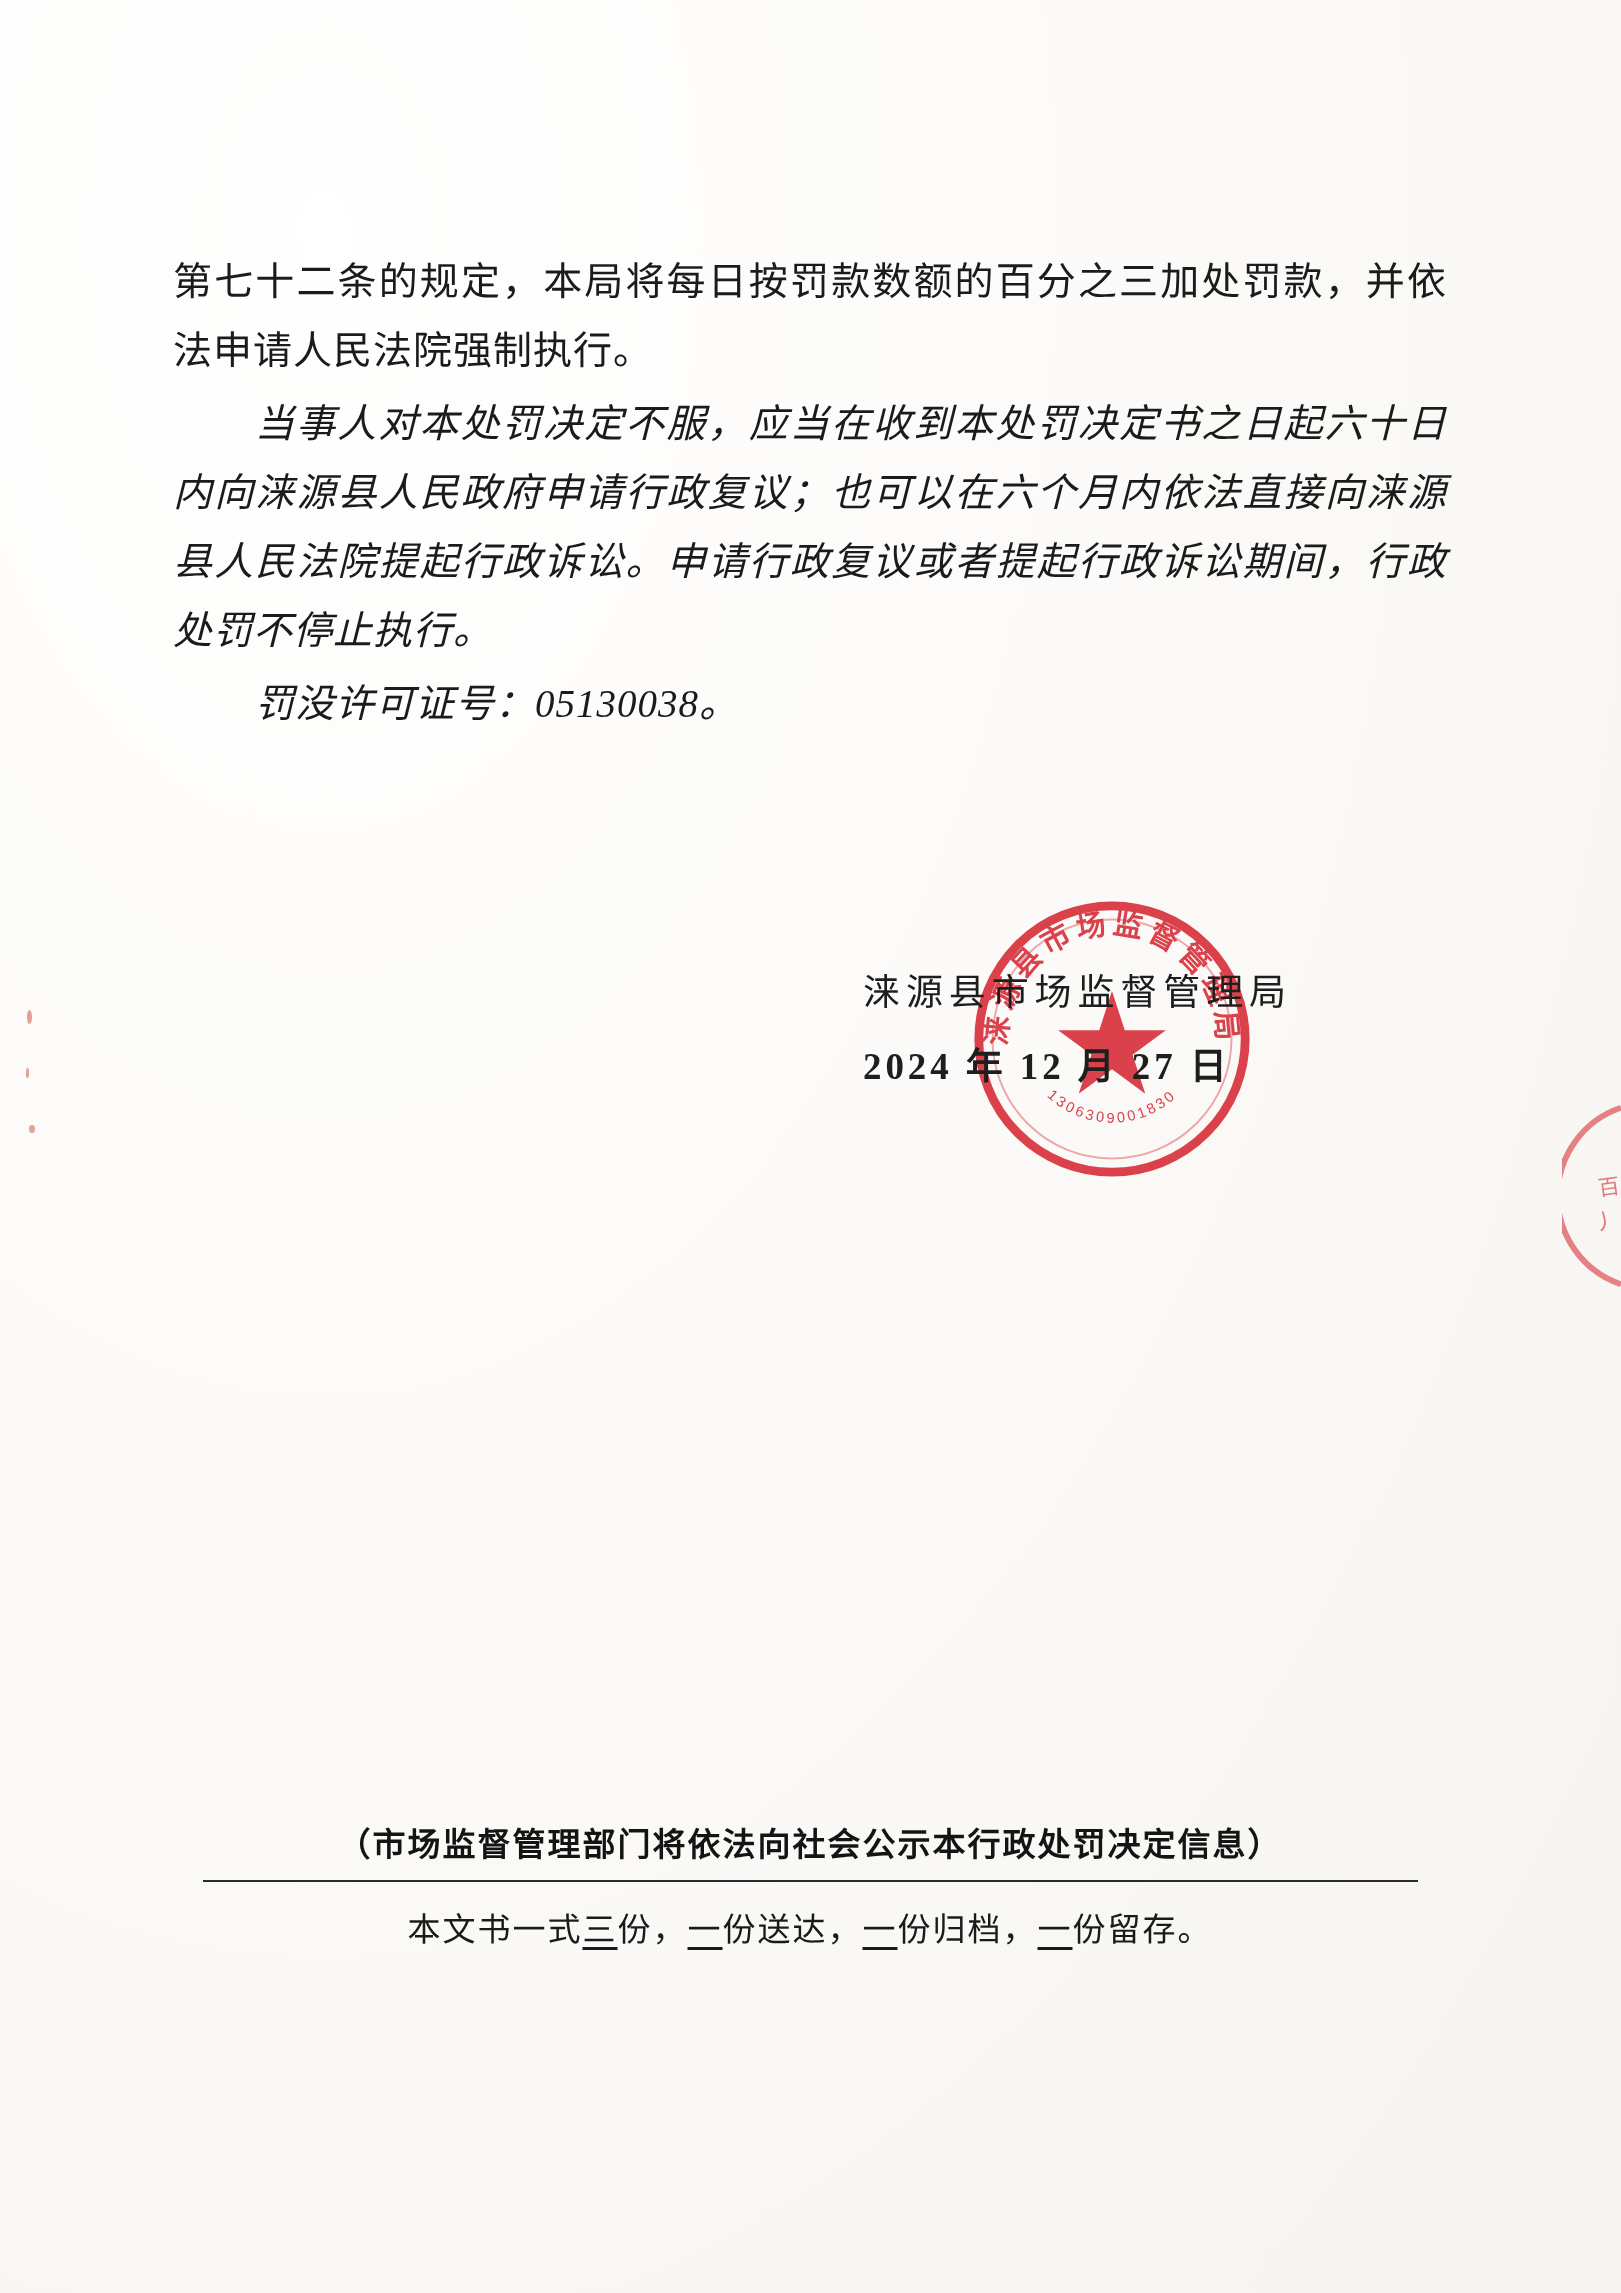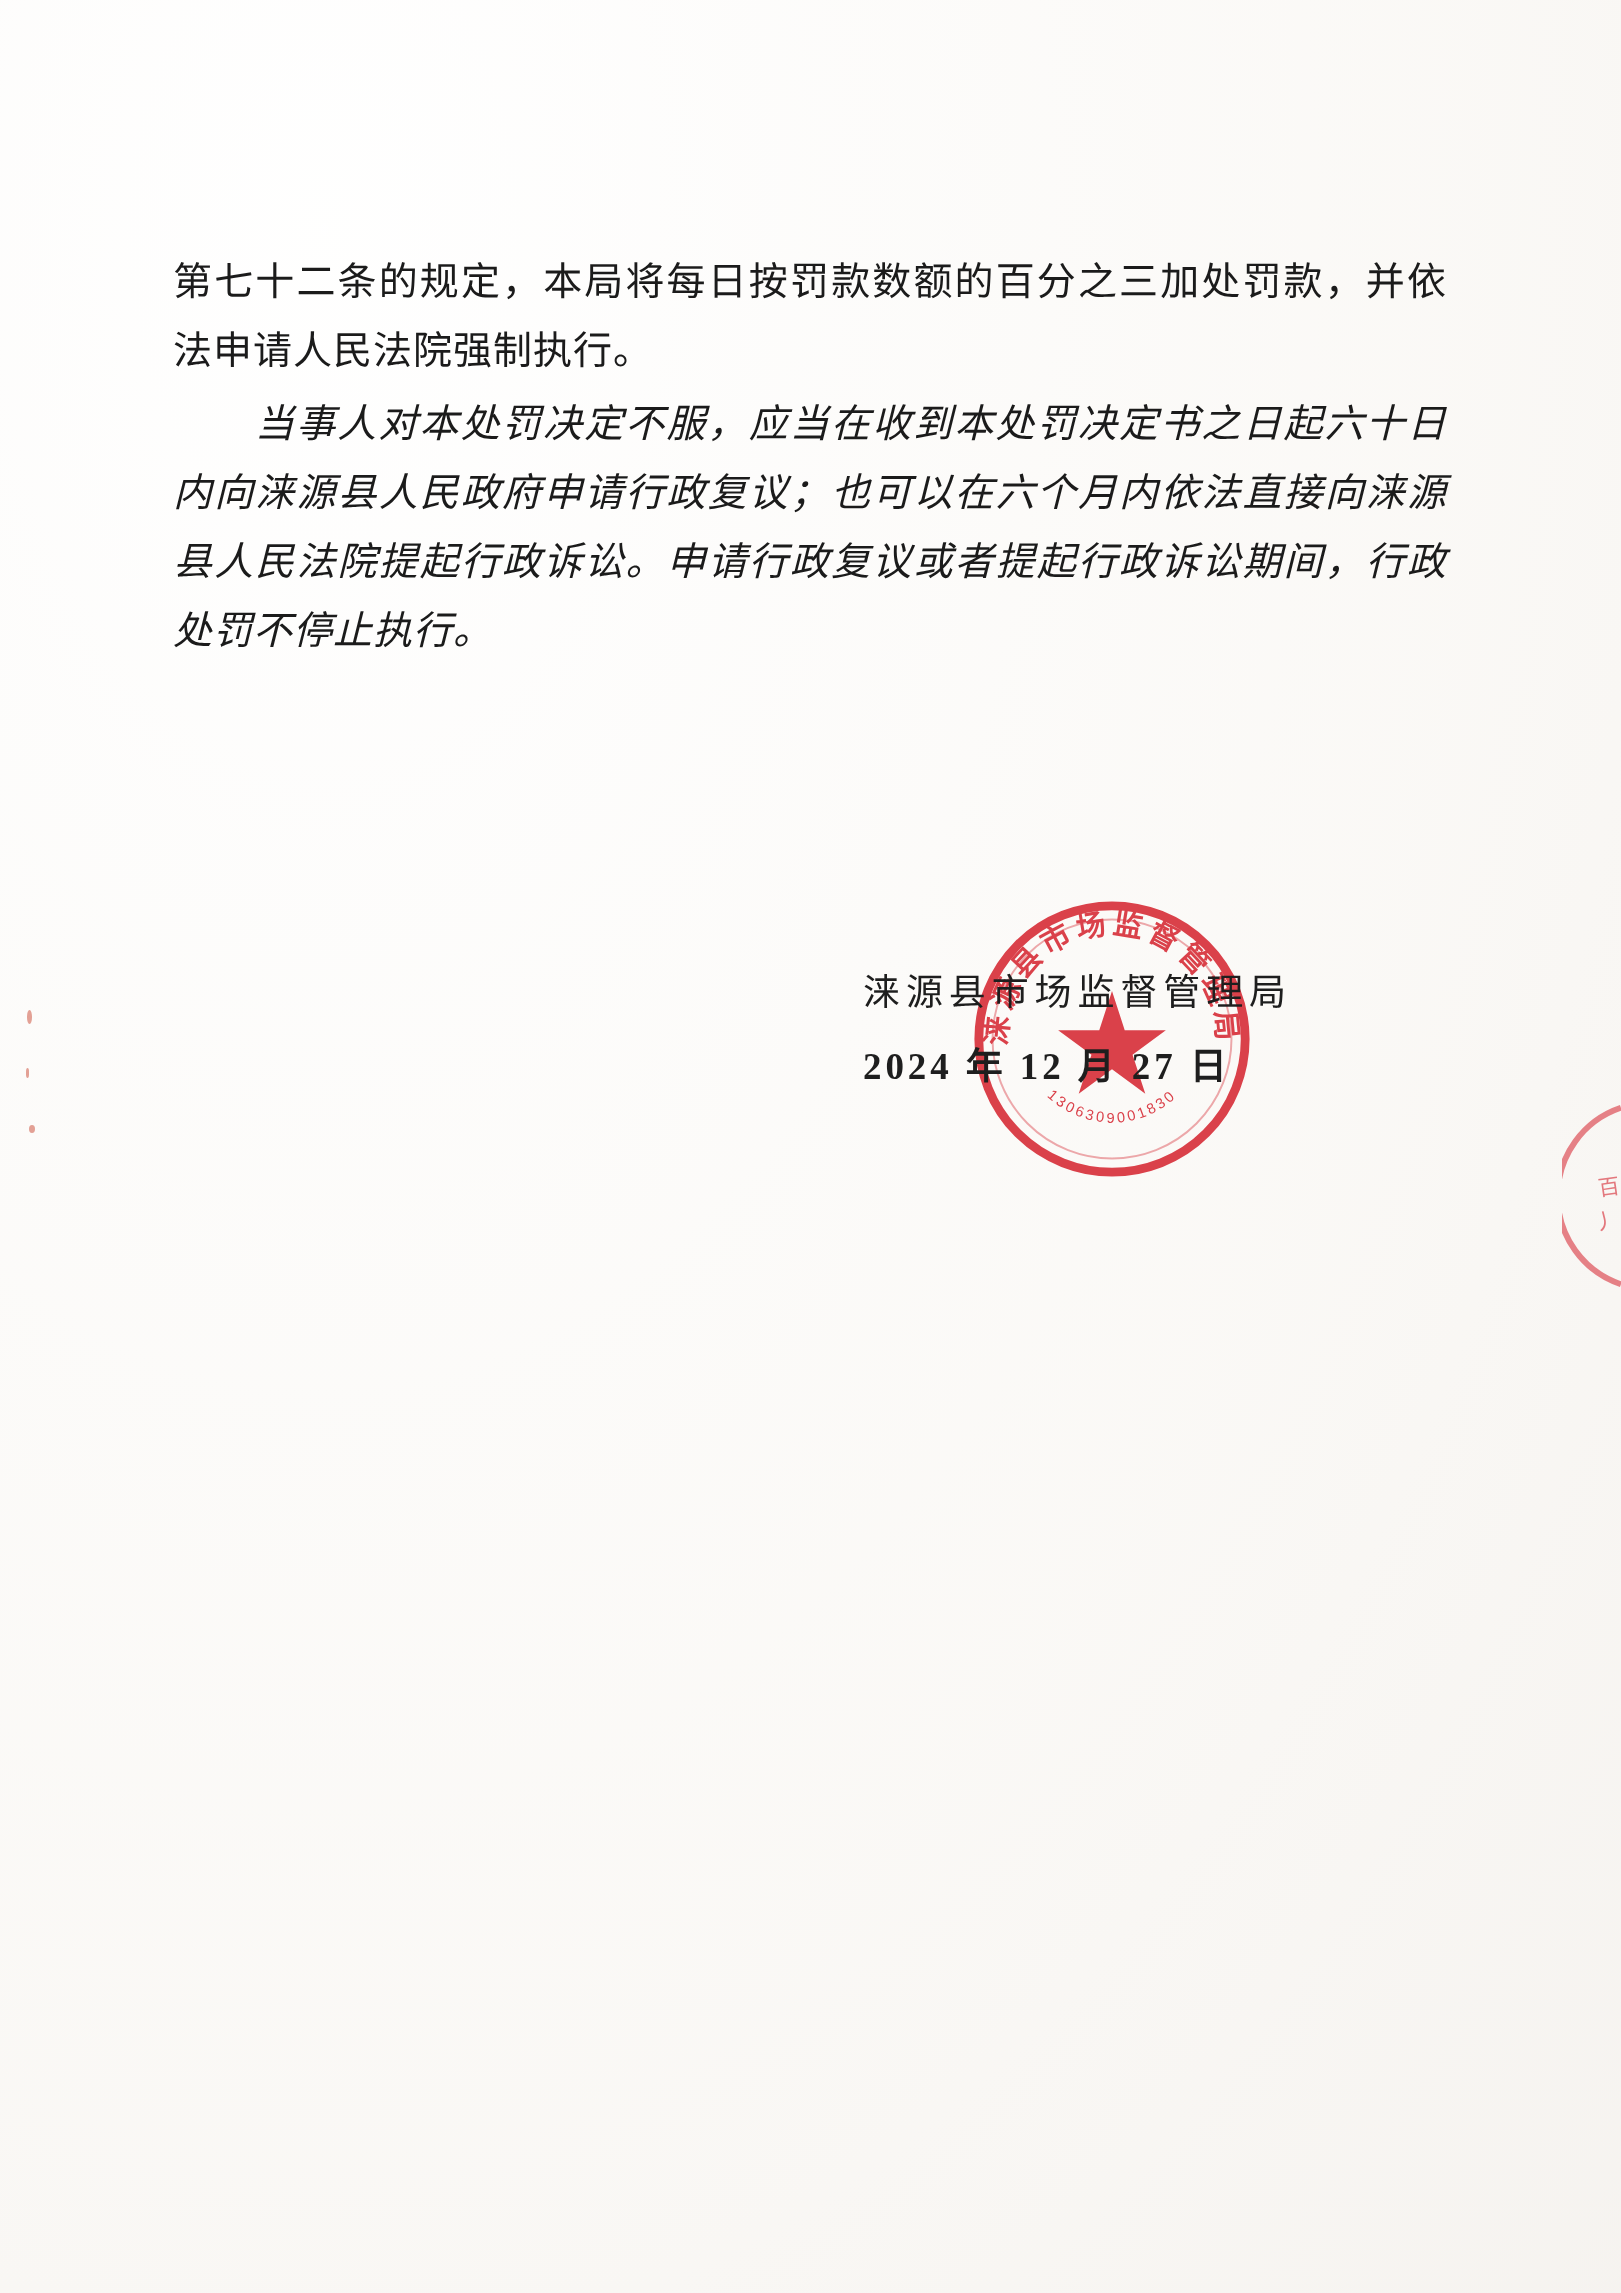--- a/index.html
+++ b/index.html
@@ -127,20 +127,21 @@
 
 <div class="page">
 
   <div class="speck" style="left:27.4px; top:1010px; width:4.9px; height:13.7px;"></div>
   <div class="speck" style="left:25.5px; top:1068px; width:3.9px; height:9.8px;"></div>
   <div class="speck" style="left:29px; top:1125px; width:5.9px; height:7.8px;"></div>
 
   <div class="content">
     <p class="para">第七十二条的规定，本局将每日按罚款数额的百分之三加处罚款，并依法申请人民法院强制执行。</p>
     <p class="para indent">当事人对本处罚决定不服，应当在收到本处罚决定书之日起六十日内向涞源县人民政府申请行政复议；也可以在六个月内依法直接向涞源县人民法院提起行政诉讼。申请行政复议或者提起行政诉讼期间，行政处罚不停止执行。</p>
+    <p class="para indent">罚没许可证号：05130038。</p>
   </div>
 
   <div class="seal">
     <svg width="284" height="284" viewBox="0 0 290 290" xmlns="http://www.w3.org/2000/svg">
       <circle cx="145" cy="145" r="136" fill="none" stroke="#d8323c" stroke-width="9"></circle>
       <circle cx="145" cy="145" r="122" fill="none" stroke="#d8323c" stroke-width="2" opacity="0.45"></circle>
       <path id="sealTop" d="M 38 145 A 107 107 0 0 1 252 145" fill="none"></path>
       <text font-family="'Liberation Serif', serif" font-size="30" font-weight="bold" fill="#d8323c" letter-spacing="5">
         <textPath href="#sealTop" startOffset="50%" text-anchor="middle">涞源县市场监督管理局</textPath>
       </text>
@@ -158,15 +159,22 @@
       <text x="38" y="100" font-family="'Liberation Serif', serif" font-size="22" fill="#d8323c" opacity="0.8" transform="rotate(-8 38 100)">百</text>
       <text x="34" y="136" font-family="'Liberation Serif', serif" font-size="22" fill="#d8323c" opacity="0.8" transform="rotate(-14 34 136)">丿</text>
     </svg>
   </div>
 
   <div class="signature">
     <div class="line1">涞源县市场监督管理局</div>
     <div class="line2">2024 年 12 月 27 日</div>
   </div>
 
+  <div class="footer">
+    <div class="footer-note">（市场监督管理部门将依法向社会公示本行政处罚决定信息）</div>
+    <hr class="footer-rule">
+    <div class="footer-copies">
+      <span>本文书一式</span><span class="u">三</span><span>份，</span><span class="u">一</span><span>份送达，</span><span class="u">一</span><span>份归档，</span><span class="u">一</span><span>份留存。</span>
+    </div>
+  </div>
 
 </div>
 
 
 </body></html>

